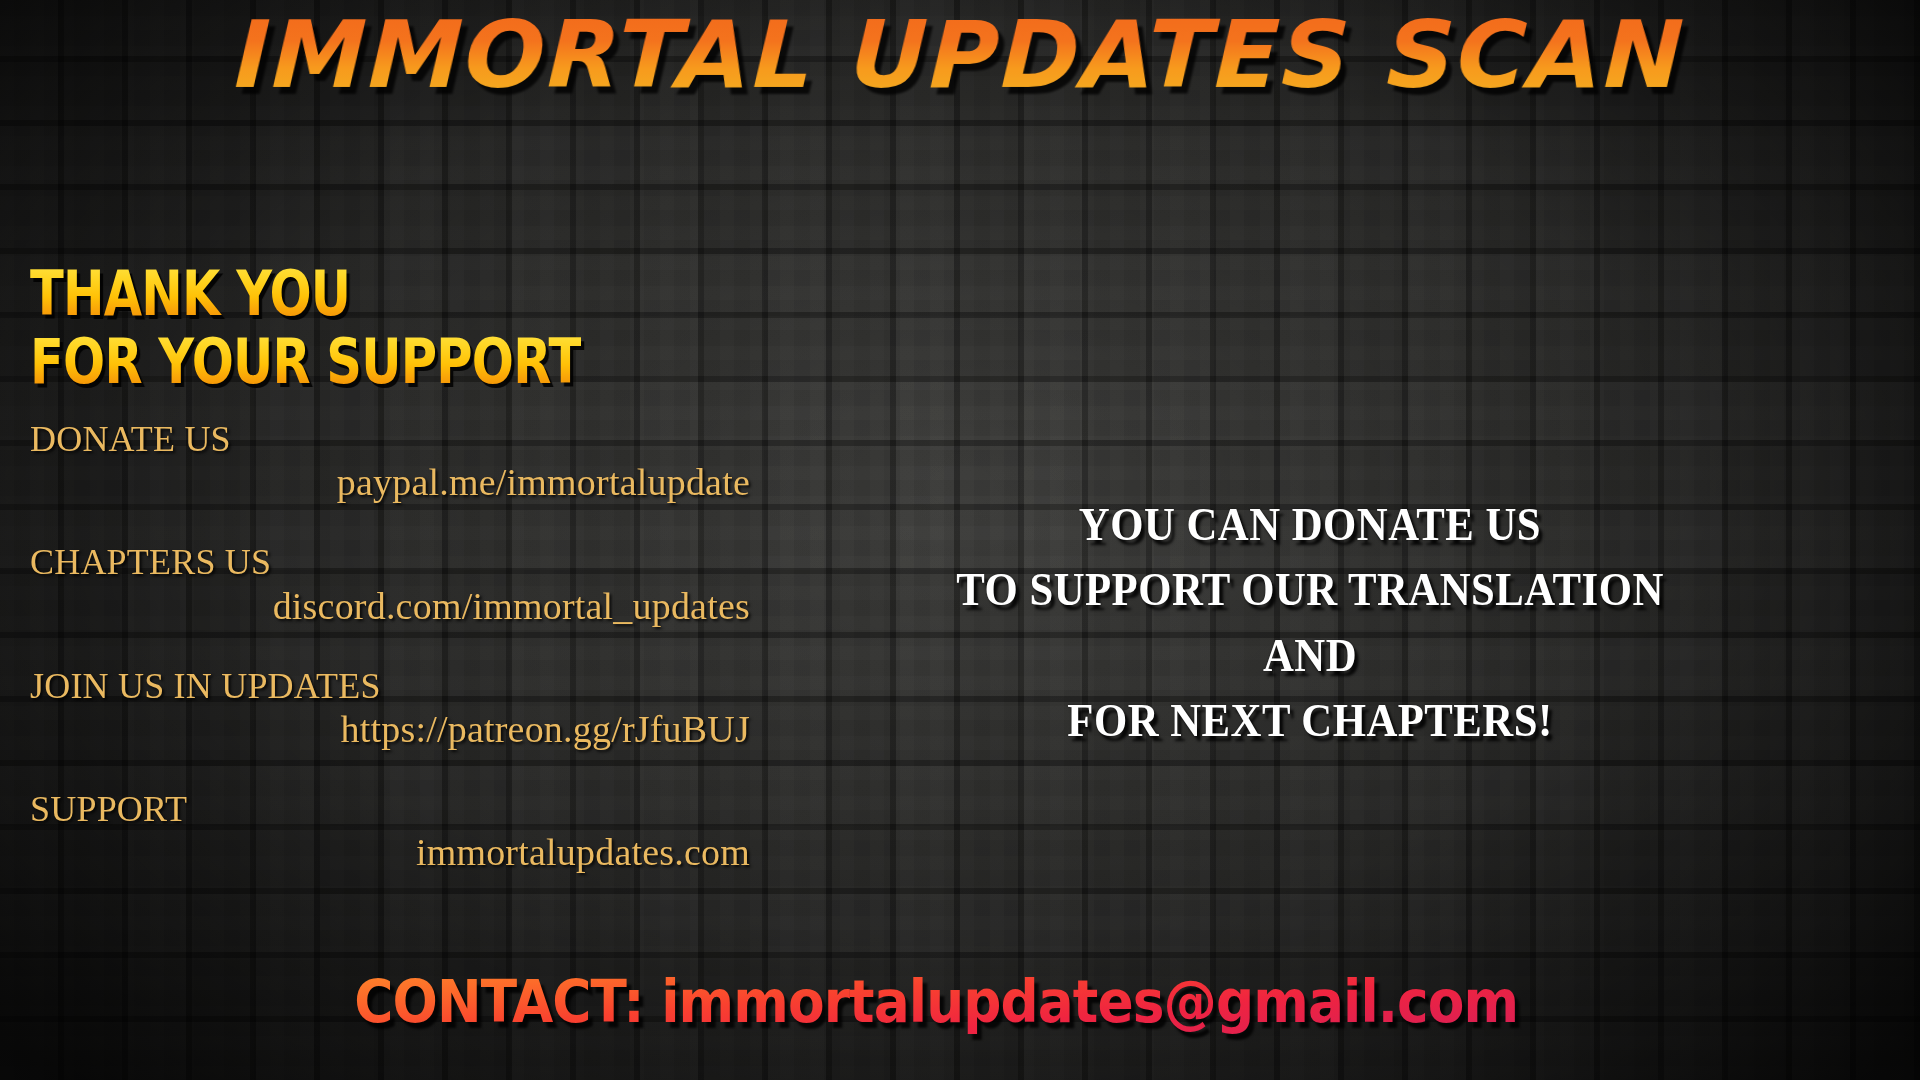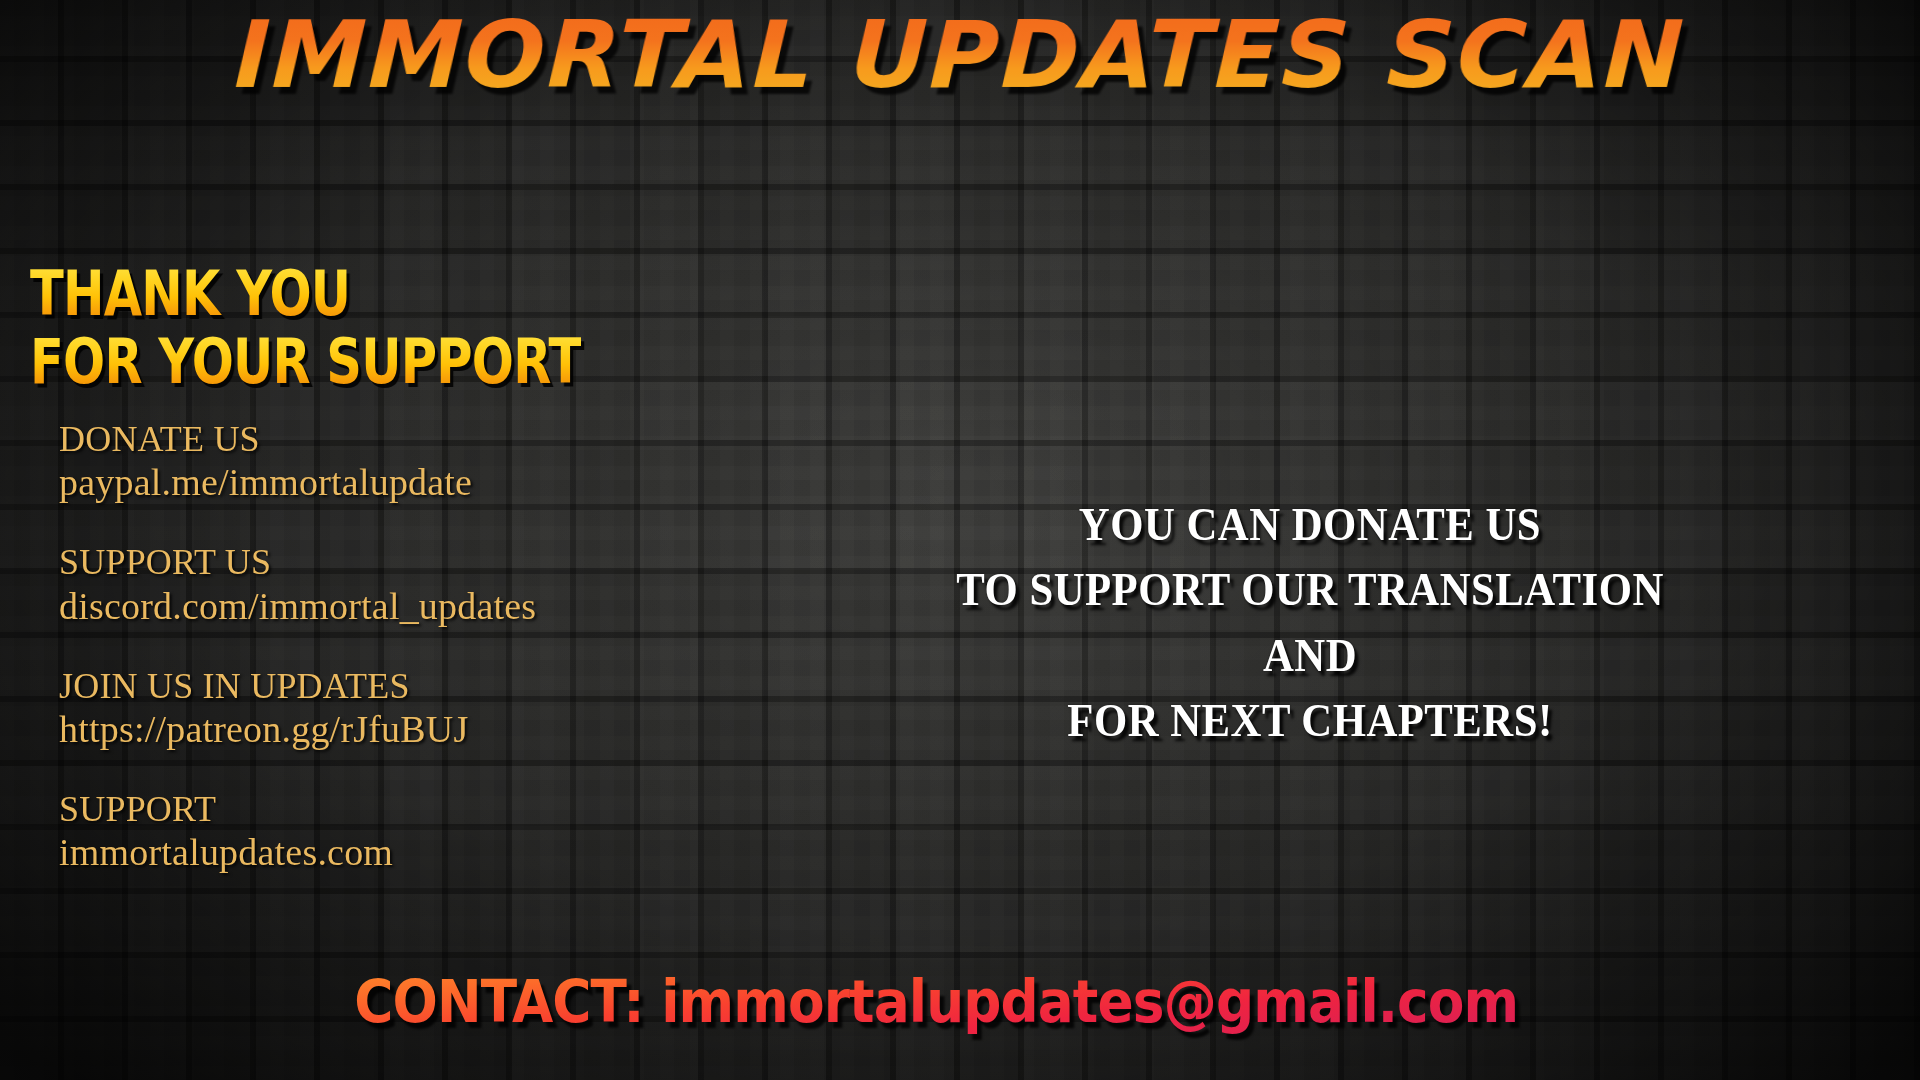--- a/index.html
+++ b/index.html
@@ -129,24 +129,23 @@
     width: 720px;
   }
   .link-group { margin-bottom: 36px; }
   .link-label, .link-value {
     display: block;
     font-family: "Liberation Serif", serif;
     color: #eab960;
     text-shadow: 2px 2px 3px rgba(0,0,0,0.85);
     line-height: 1.18;
     letter-spacing: 0.2px;
-    margin-left: 29px;
   }
   .link-label { font-size: 36px; }
-  .link-value { font-size: 38px; }
+  .link-value { font-size: 38px; text-align: right; }
 
   
   #donate-msg {
     top: 448px;
     left: 880px;
     width: 860px;
     text-align: center;
     margin-top: 44px;
   }
   .msg-line {
@@ -207,21 +206,21 @@
   </div>
 
   <div class="layer" id="links-list">
 
     <div class="link-group">
       <span class="link-label">DONATE US</span>
       <span class="link-value">paypal.me/immortalupdate</span>
     </div>
 
     <div class="link-group">
-      <span class="link-label">SUPPORT US</span>
+      <span class="link-label">CHAPTERS US</span>
       <span class="link-value">discord.com/immortal_updates</span>
     </div>
 
     <div class="link-group">
       <span class="link-label">JOIN US IN UPDATES</span>
       <span class="link-value">https://patreon.gg/rJfuBUJ</span>
     </div>
 
     <div class="link-group">
       <span class="link-label">SUPPORT</span>

